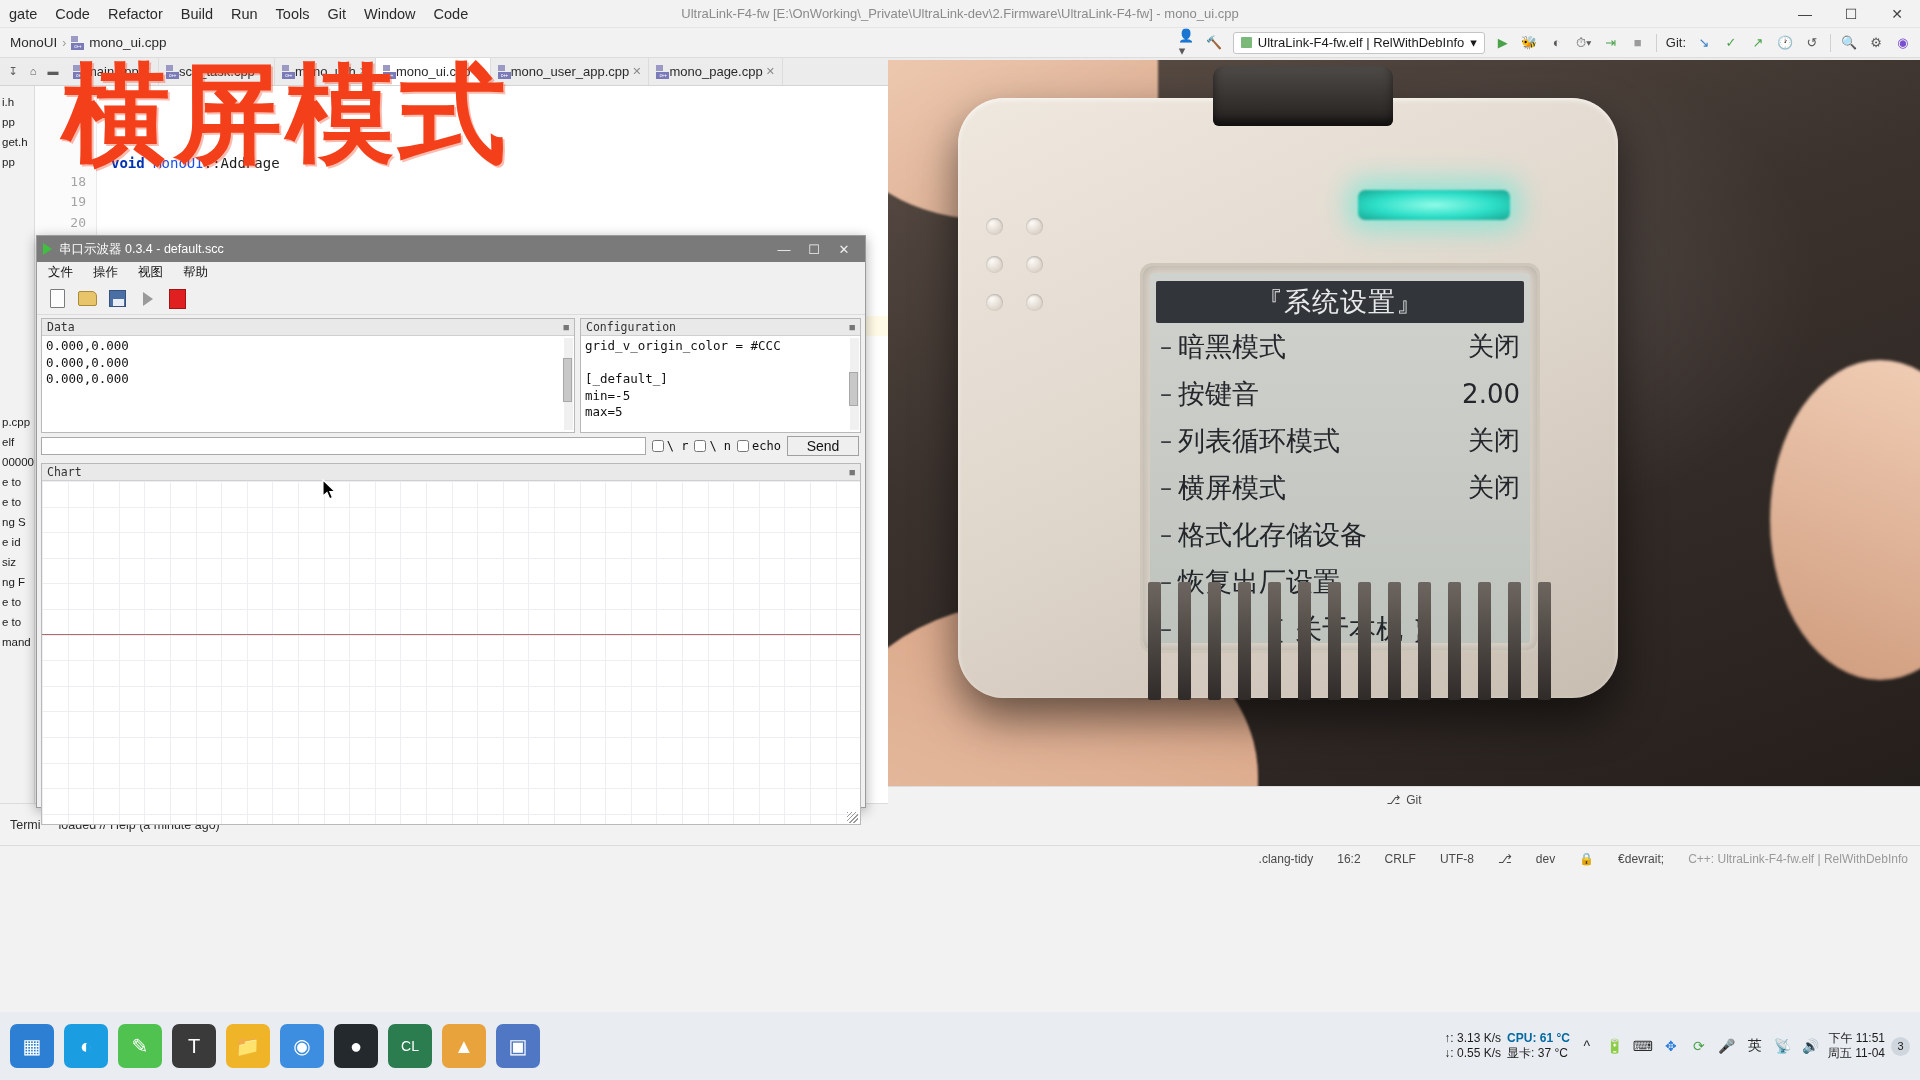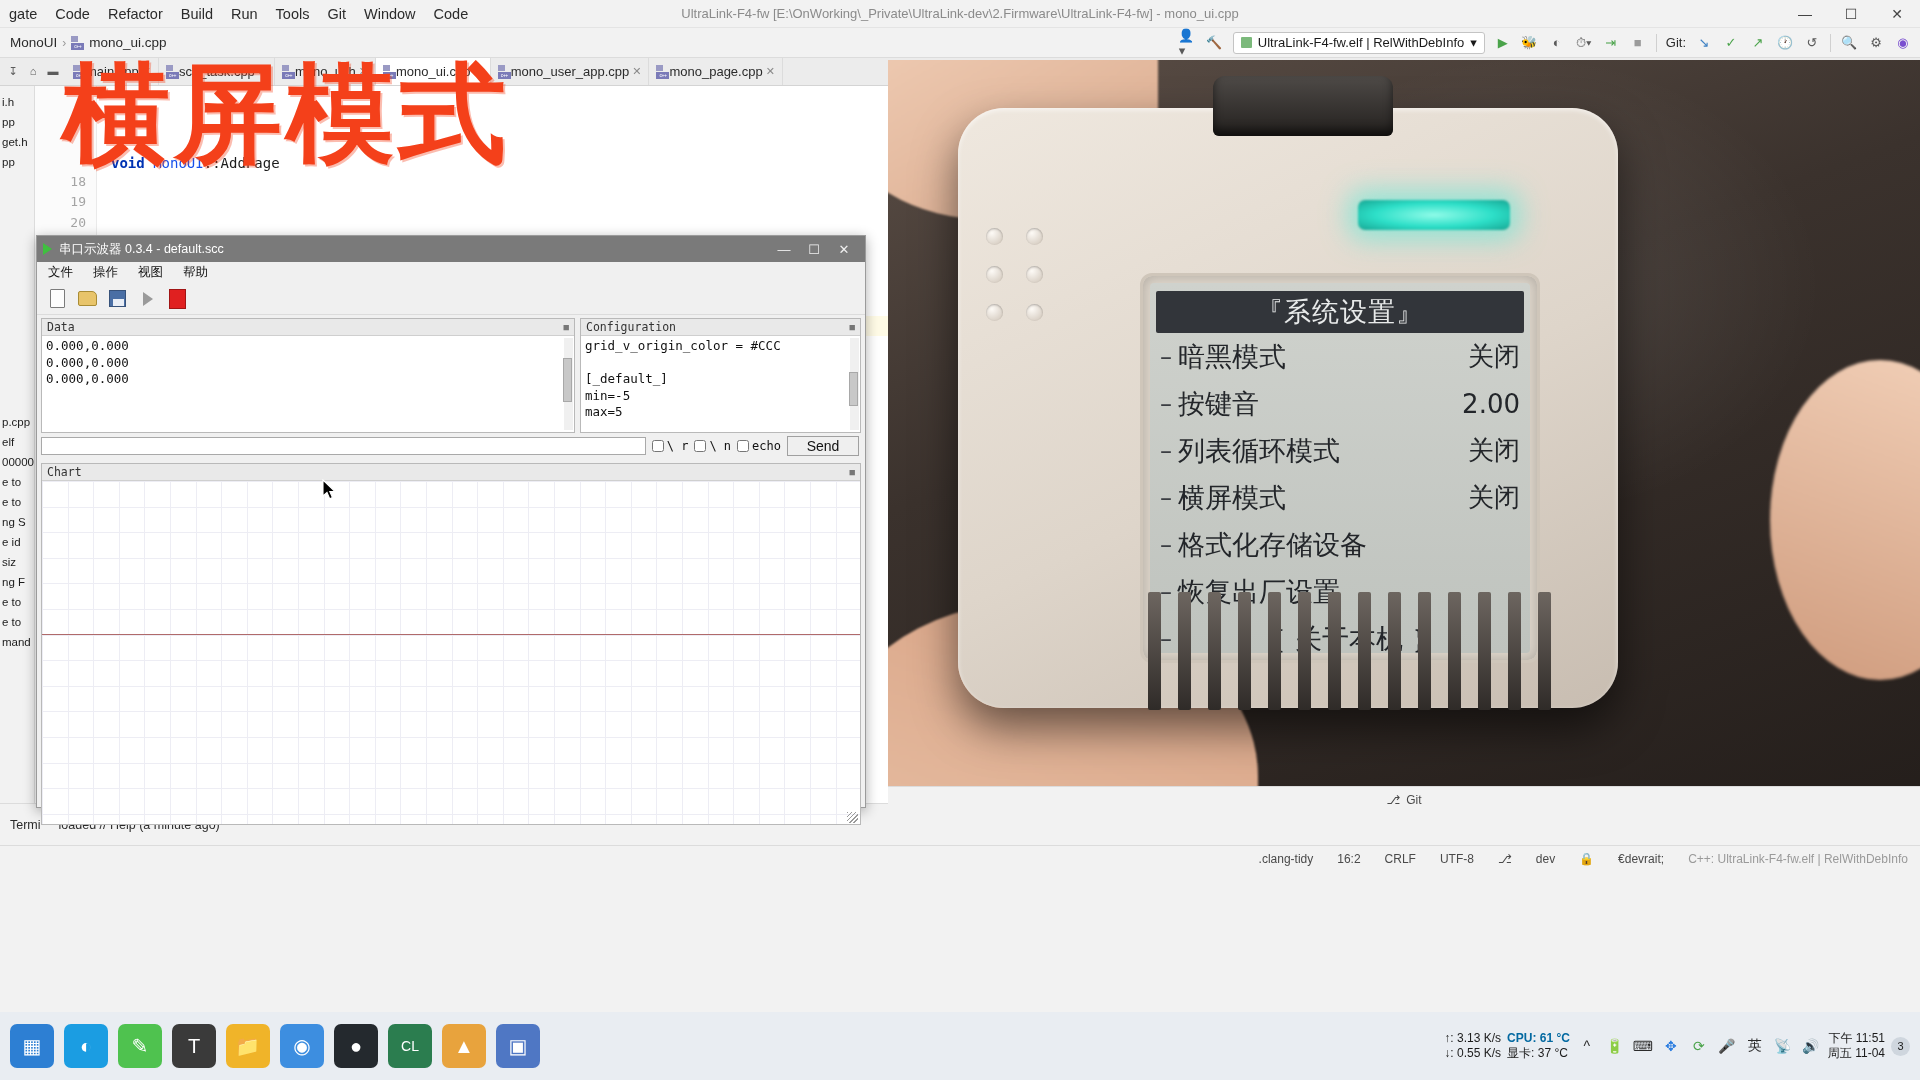--- a/index.html
+++ b/index.html
@@ -146,21 +146,21 @@
       linear-gradient(160deg,#5c4f47 0%, #3b322d 40%, #241e1b 100%); }
   .finger-tl { position:absolute; left:-40px; top:-30px; width:310px; height:190px;
     background:linear-gradient(150deg,#f0cdb5,#d9a98c); border-radius:0 0 55% 48%; filter:blur(1px);}
   .finger-bl { position:absolute; left:-60px; bottom:-120px; width:430px; height:330px;
     background:linear-gradient(20deg,#eac3a8,#d7a183); border-radius:52% 58% 40% 40%; filter:blur(1px);}
   .finger-r { position:absolute; right:-70px; top:300px; width:220px; height:320px;
     background:linear-gradient(200deg,#f2d0b8,#cf9b7d); border-radius:50%; filter:blur(1.5px);}
   .wires { position:absolute; left:150px; top:60px; width:130px; height:150px; }
   .wire { position:absolute; width:100px; height:7px; border-radius:4px; transform:rotate(26deg); }
 
-  .device { position:absolute; left:70px; top:48px; width:660px; height:600px;
+  .device { position:absolute; left:70px; top:38px; width:660px; height:600px;
     background:linear-gradient(155deg,#efe8df 0%, #ded5ca 55%, #c8bdb1 100%);
     border-radius:46px; box-shadow:0 20px 44px rgba(0,0,0,.55), inset 0 2px 5px rgba(255,255,255,.6);}
   .usb { position:absolute; left:255px; top:-32px; width:180px; height:60px;
     background:linear-gradient(180deg,#4e4a47,#23201e); border-radius:12px 12px 6px 6px;
     box-shadow: inset 0 -6px 10px rgba(0,0,0,.55);}
   .led { position:absolute; left:400px; top:92px; width:152px; height:30px;
     background:radial-gradient(ellipse at center,#8ffbe8 0%, #2ddfc8 55%, #17a693 100%);
     border-radius:7px; filter:blur(1.2px); box-shadow:0 0 26px 10px rgba(80,235,215,.55);}
   .holes { position:absolute; left:28px; top:120px; width:66px; height:110px; }
   .hole { position:absolute; width:17px; height:17px; border-radius:50%;

